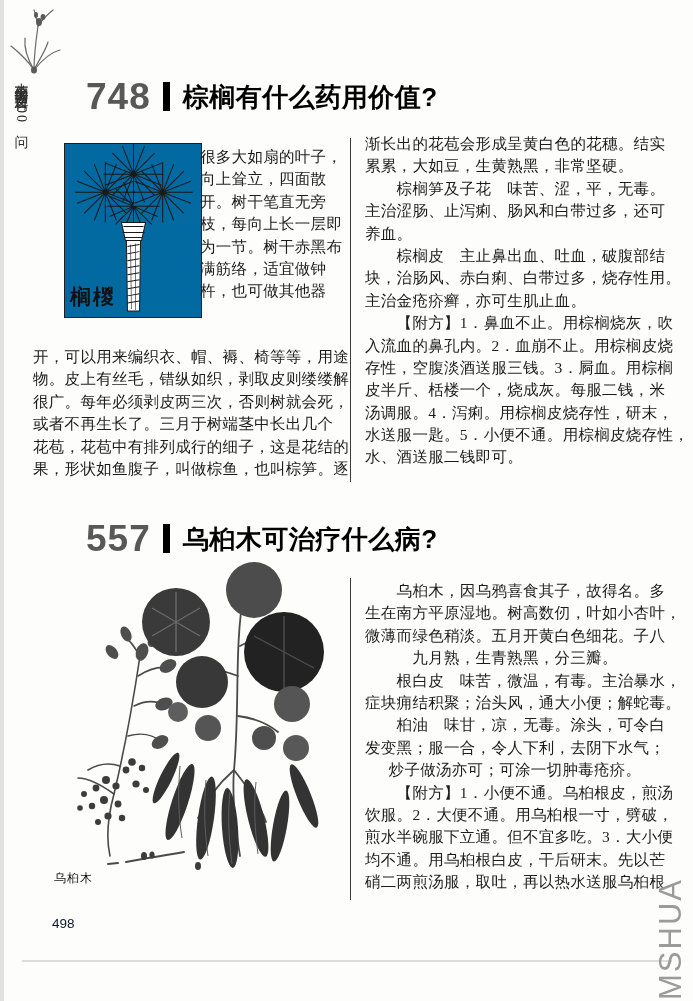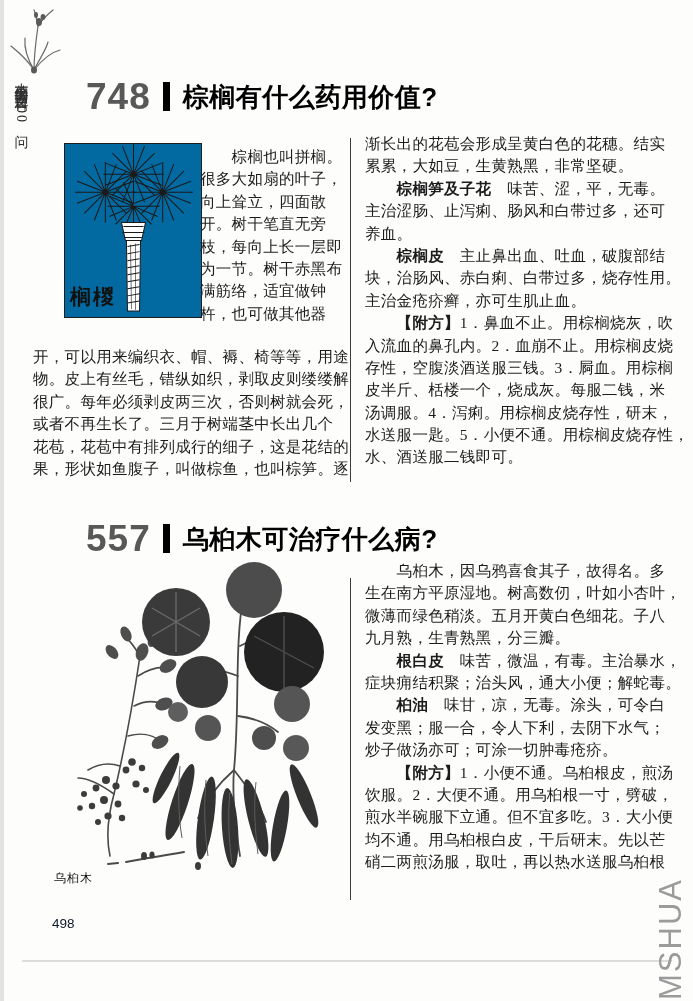--- a/index.html
+++ b/index.html
@@ -27,21 +27,21 @@
   }
   .h-bar{width:7px;height:29px;background:#000;margin:0 13px 0 12px;}
   .h-title{
     font-family:"Liberation Sans","DejaVu Sans",sans-serif;
     font-weight:900;font-size:26px;color:#000;line-height:1;letter-spacing:0.5px;
   }
 
   
   .col{position:absolute;}
   .tl{height:22.4px;line-height:22.4px;font-size:15.5px;white-space:nowrap;letter-spacing:0.3px;}
-  .tl b{font-family:"Liberation Sans","DejaVu Sans",sans-serif;font-weight:700;}
+  .tl b{font-family:"Liberation Sans","DejaVu Sans",sans-serif;font-weight:400;}
   .vline{position:absolute;width:1px;background:#3c3c3c;}
 
   
   .fig-box{
     position:absolute;left:64px;top:143px;width:138px;height:175px;
     border:1.5px solid #1e1e1e;background:#0369a1;box-sizing:border-box;
   }
   .fig-caption-748{
     position:absolute;left:5px;bottom:6px;font-size:21px;font-weight:700;
     color:#111;letter-spacing:2px;
@@ -119,21 +119,20 @@
 
         <path d="M61,96 L75,96 L74,166 L62,166 Z" fill="#fff"></path>
         <path d="M62,102 L74,100 M62,109 L74,107 M62,116 L74,114 M62,123 L74,121 M62,130 L74,128 M62,137 L74,135 M62,144 L74,142 M62,151 L74,149 M62,158 L74,156"></path>
         <path d="M65,100 L66,164 M70,99 L70,165" stroke-width="0.6"></path>
       </g>
     </svg>
     <div class="fig-caption-748">榈椶</div>
   </div>
 
   <div class="col" style="left:200px;top:146px;width:155px;">
-      <div class="tl">　　棕榈也叫拼榈。</div>
       <div class="tl">很多大如扇的叶子，</div>
       <div class="tl">向上耸立，四面散</div>
       <div class="tl">开。树干笔直无旁</div>
       <div class="tl">枝，每向上长一层即</div>
       <div class="tl">为一节。树干赤黑布</div>
       <div class="tl">满筋络，适宜做钟</div>
       <div class="tl">杵，也可做其他器</div>
     </div>
 
   <div class="col" style="left:33px;top:346px;width:322px;">
@@ -256,21 +255,21 @@
       <path d="M132,210 C130,234 130,258 134,282"></path>
       <path d="M158,224 C156,248 156,272 160,300"></path>
       <path d="M182,236 C180,256 180,276 184,308"></path>
       <path d="M208,226 C206,246 206,266 210,298"></path>
     </g>
   </svg>
   <div class="fig-caption-749">乌桕木</div>
 
   <div class="vline" style="left:350px;top:578px;height:322px;"></div>
 
-  <div class="col" style="left:365px;top:560px;width:300px;">
+  <div class="col" style="left:365px;top:580px;width:300px;text-align:center;">
       <div class="tl">　　乌桕木，因乌鸦喜食其子，故得名。多</div>
       <div class="tl">生在南方平原湿地。树高数仞，叶如小杏叶，</div>
       <div class="tl">微薄而绿色稍淡。五月开黄白色细花。子八</div>
       <div class="tl">九月熟，生青熟黑，分三瓣。</div>
       <div class="tl"><b>　　根白皮</b>　味苦，微温，有毒。主治暴水，</div>
       <div class="tl">症块痈结积聚；治头风，通大小便；解蛇毒。</div>
       <div class="tl"><b>　　桕油</b>　味甘，凉，无毒。涂头，可令白</div>
       <div class="tl">发变黑；服一合，令人下利，去阴下水气；</div>
       <div class="tl">炒子做汤亦可；可涂一切肿毒疮疥。</div>
       <div class="tl"><b>　　【附方】</b>1．小便不通。乌桕根皮，煎汤</div>

